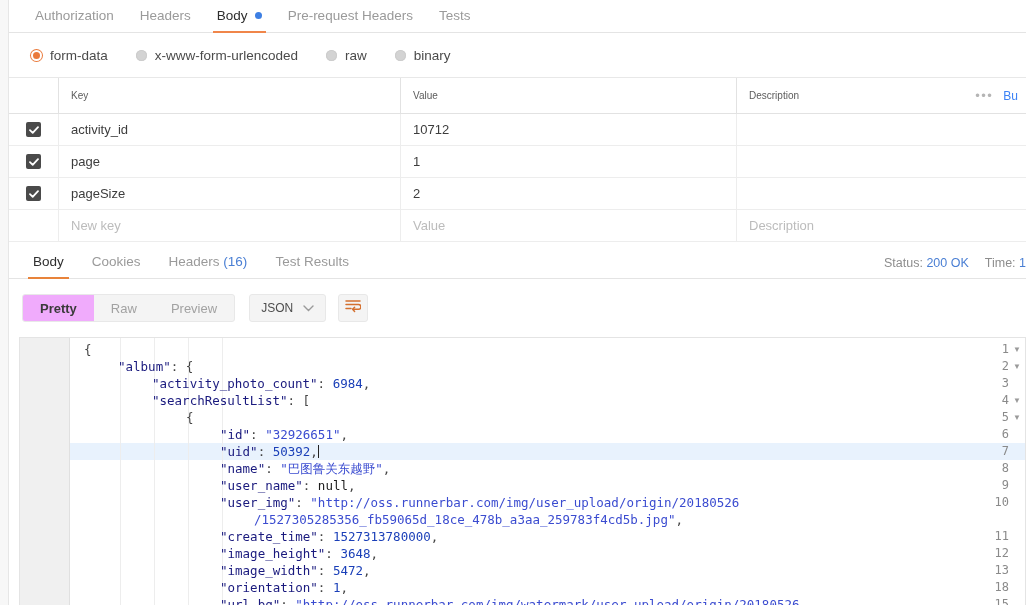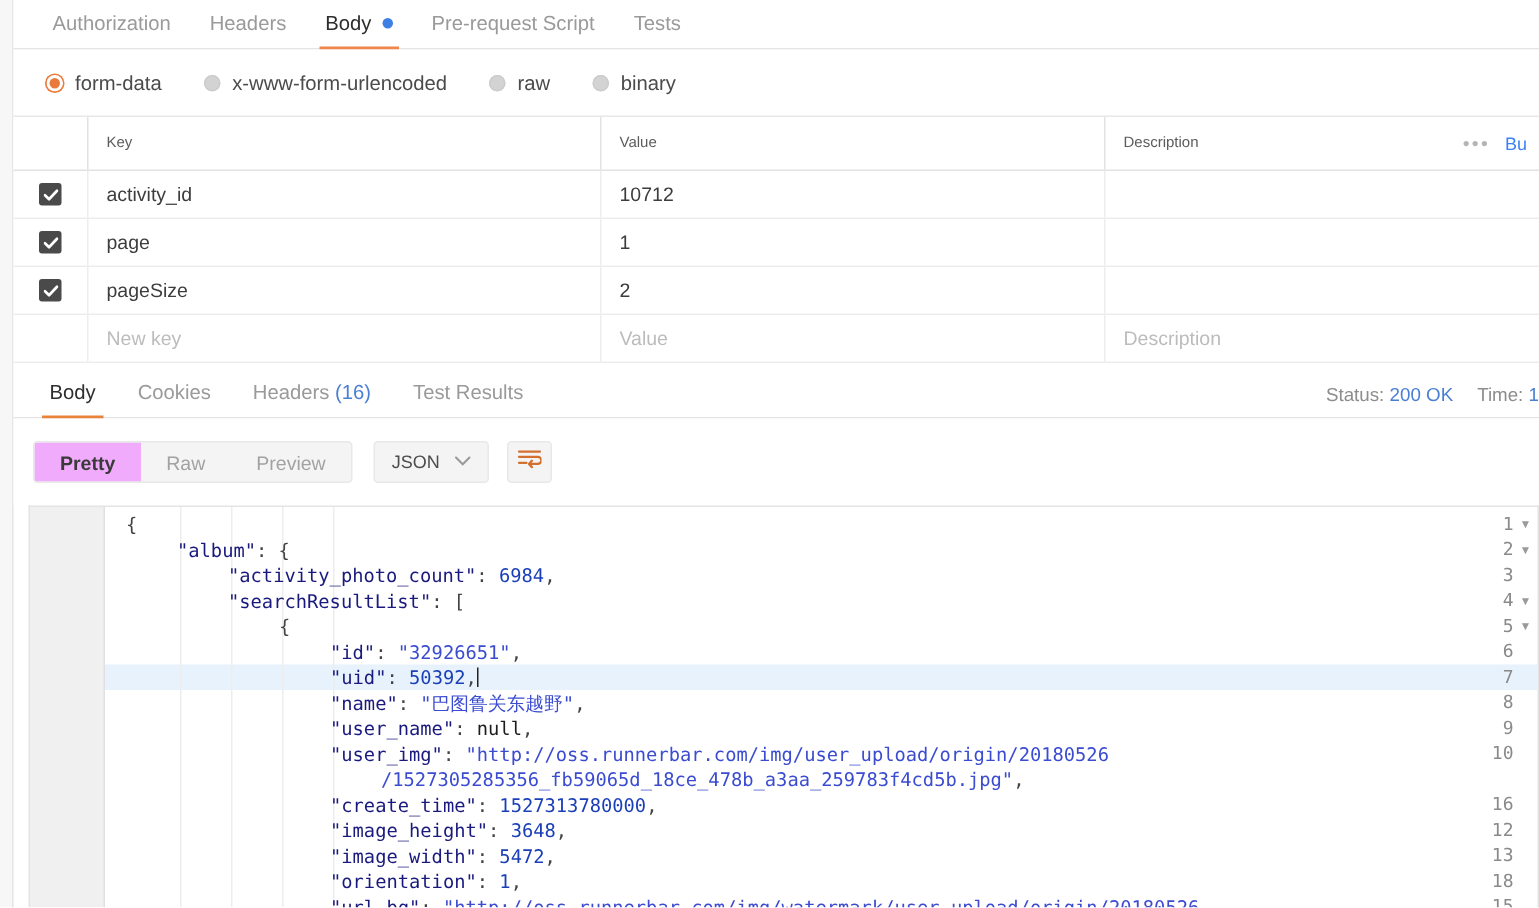--- a/index.html
+++ b/index.html
@@ -196,21 +196,21 @@
    </div>
       <div class="req-tab">
      <span>Headers</span>
 
    </div>
       <div class="req-tab active">
      <span>Body</span>
      <span class="dot-blue"></span>
    </div>
       <div class="req-tab">
-     <span>Pre-request Script</span>
+     <span>Pre-request Headers</span>
 
    </div>
       <div class="req-tab">
      <span>Tests</span>
 
    </div>
     </div>
 
   <div class="body-types" id="body-types">
       <div class="radio-item">
@@ -393,21 +393,21 @@
           <div class="lnum" style="top:37px">3</div>
           <div class="lnum" style="top:54px">4</div>
           <div class="fold" style="top:54px">▼</div>
           <div class="lnum" style="top:71px">5</div>
           <div class="fold" style="top:71px">▼</div>
           <div class="lnum" style="top:88px">6</div>
           <div class="lnum" style="top:105px">7</div>
           <div class="lnum" style="top:122px">8</div>
           <div class="lnum" style="top:139px">9</div>
           <div class="lnum" style="top:156px">10</div>
-          <div class="lnum" style="top:190px">16</div>
+          <div class="lnum" style="top:190px">11</div>
           <div class="lnum" style="top:207px">12</div>
           <div class="lnum" style="top:224px">13</div>
           <div class="lnum" style="top:241px">18</div>
           <div class="lnum" style="top:258px">15</div>
         </div>
       <div class="ind-guides">
         <div class="guide" style="left:50px"></div>
         <div class="guide" style="left:84px"></div>
         <div class="guide" style="left:118px"></div>
         <div class="guide" style="left:152px"></div>

